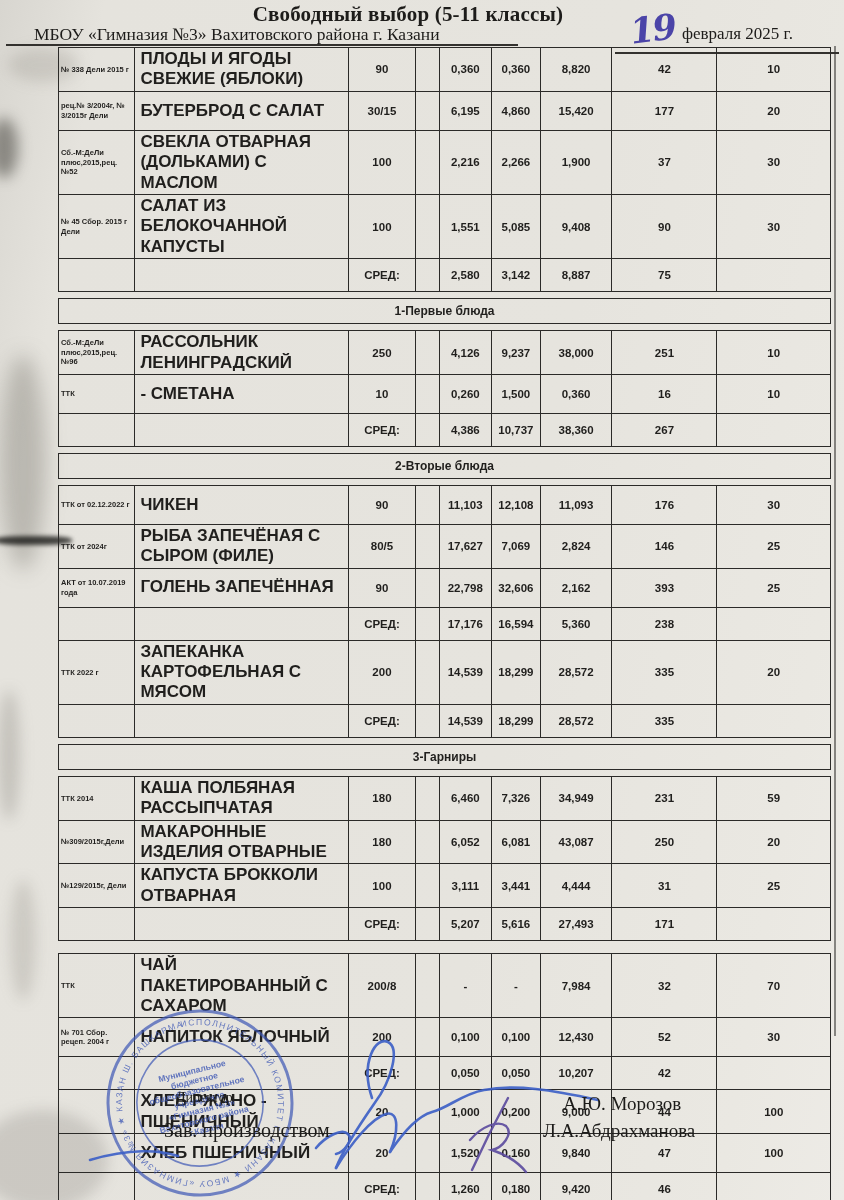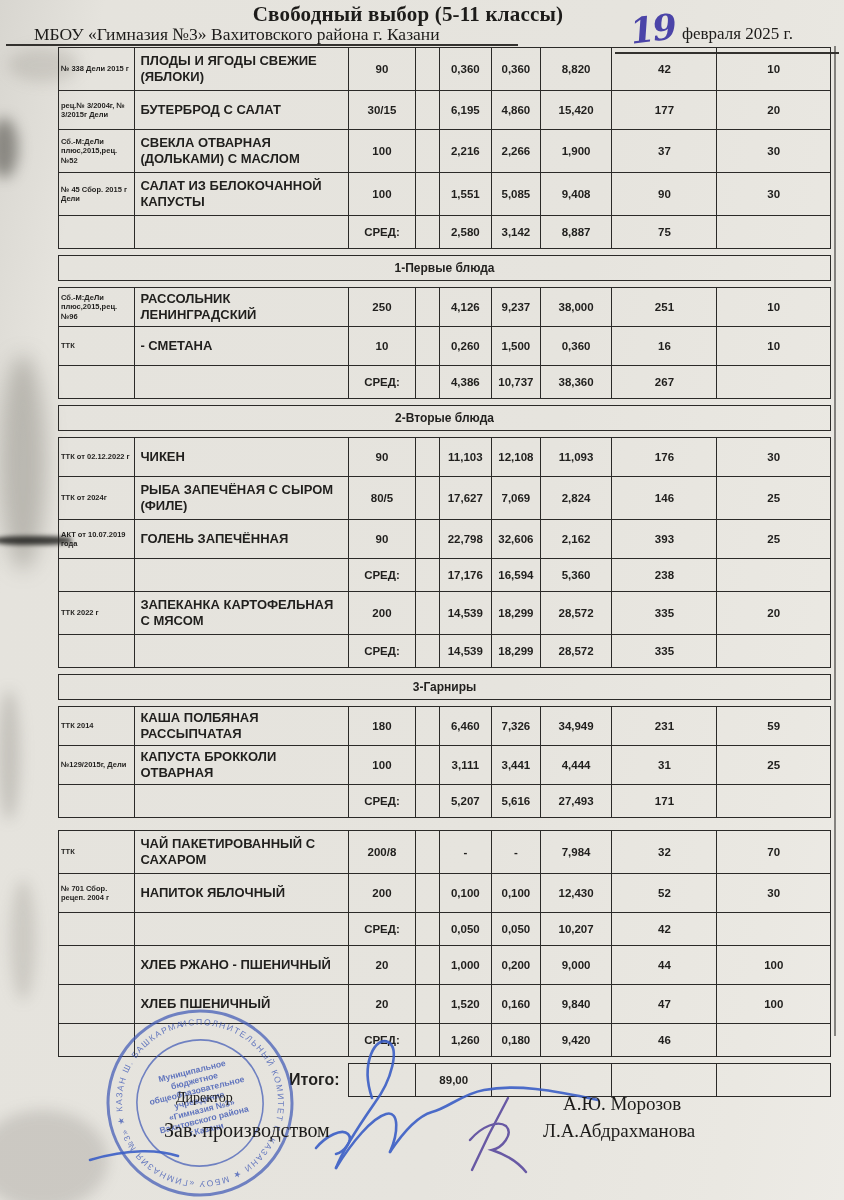--- a/index.html
+++ b/index.html
@@ -26,21 +26,21 @@
   .doc-subtitle{position:absolute;left:34px;top:24px;font-size:17.5px;}
   .date-wrap{position:absolute;left:630px;top:8px;width:214px;}
   .date-day{position:absolute;left:0px;top:0px;font-size:35px;font-style:italic;font-weight:bold;
             color:#4b44a8;transform:rotate(-7deg);font-family:"DejaVu Serif",serif;letter-spacing:-2px;}
   .date-rest{position:absolute;left:52px;top:16px;font-size:17px;text-align:center;}
   
   table{position:absolute;left:58px;top:47px;width:773px;border-collapse:collapse;table-layout:fixed;z-index:2;}
   td{border:1.6px solid #2b2a28;font-family:"Liberation Sans",sans-serif;font-weight:bold;
      font-size:11.5px;color:#201f1d;text-align:center;padding:1px 2px;overflow:hidden;}
   td.src{font-size:7.5px;text-align:left;line-height:1.25;padding:2px 2px;font-weight:bold;}
-  td.name{text-align:left;padding-left:5px;font-size:13px;line-height:1.2;}
+  td.name{text-align:left;padding-left:5px;font-size:17px;line-height:1.2;}
   td.avgl{font-size:11.5px;}
   td.sect{font-size:12px;border:1.6px solid #2b2a28;}
   td.nb{border:none;background:transparent;}
   td.totl{text-align:right;padding-right:8px;font-size:16px;}
   tr.item1 td{height:34px;}
   tr.item2 td{height:38px;}
   tr.avg td{height:28px;}
   tr.sect-row td{height:22px;}
   tr.sp td{border:none;height:6px;padding:0;}
   tr.tot td{height:30px;}
@@ -275,20 +275,31 @@
         <tr class="item1">
           <td class="src">ТТК 2014</td>
           <td class="name">КАША ПОЛБЯНАЯ РАССЫПЧАТАЯ</td>
           <td>180</td>
           <td></td>
           <td>6,460</td>
           <td>7,326</td>
           <td>34,949</td>
           <td>231</td>
           <td>59</td>
+        </tr>
+        <tr class="item2">
+          <td class="src">№309/2015г,Дели</td>
+          <td class="name">МАКАРОННЫЕ ИЗДЕЛИЯ ОТВАРНЫЕ</td>
+          <td>180</td>
+          <td></td>
+          <td>6,052</td>
+          <td>6,081</td>
+          <td>43,087</td>
+          <td>250</td>
+          <td>20</td>
         </tr>
         <tr class="item1">
           <td class="src">№129/2015г, Дели</td>
           <td class="name">КАПУСТА БРОККОЛИ ОТВАРНАЯ</td>
           <td>100</td>
           <td></td>
           <td>3,111</td>
           <td>3,441</td>
           <td>4,444</td>
           <td>31</td>

